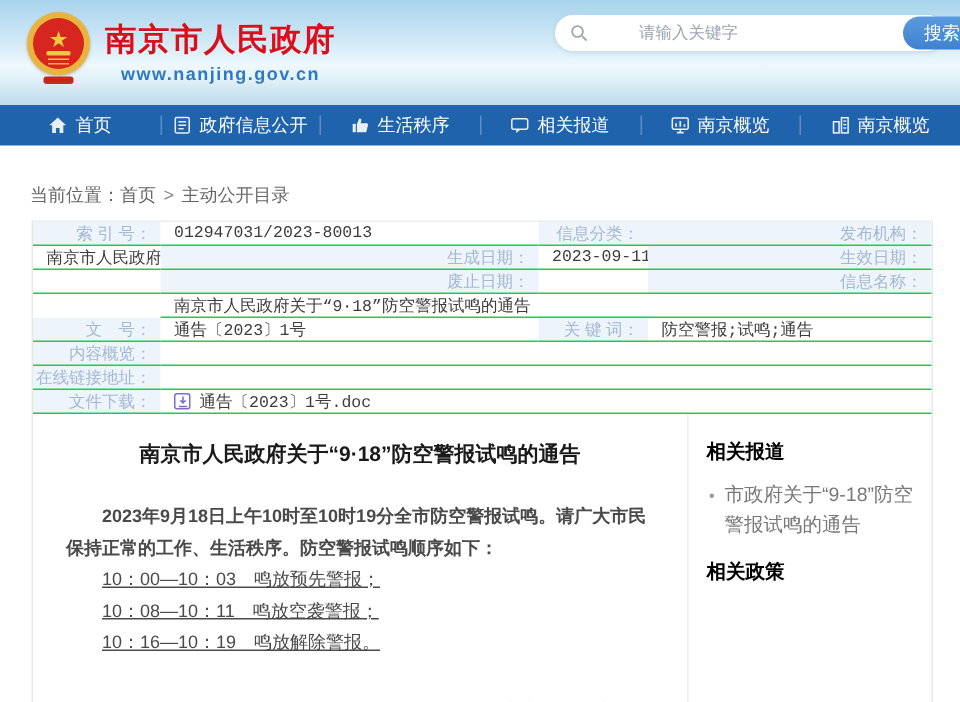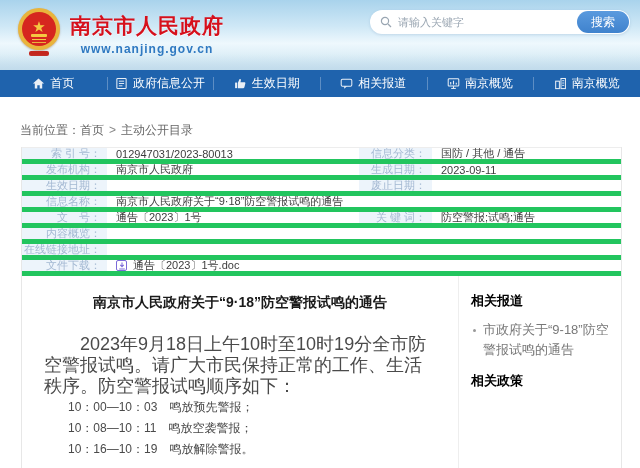--- a/index.html
+++ b/index.html
@@ -25,21 +25,21 @@
   .emblem .star{ color:#f5c842; font-size:15px; line-height:1; margin-top:-6px; }
   .emblem .gate{ position:absolute; left:15px; top:28px; width:16px; height:3px; background:#f5c842; border-radius:1px;
     box-shadow:0 4px 0 -1px #f5c842, 0 7px 0 -1px #e9b43c; }
   .emblem .ribbon{ position:absolute; left:13px; bottom:0; width:20px; height:5px; background:#c3261d; border-radius:2px; }
   .brand-text{ padding-top:6px; }
   .site-name{ color:#d6101c; font-size:21px; font-weight:bold; letter-spacing:1px;
     text-shadow:0 1px 0 rgba(255,255,255,.7); }
   .site-url{ color:#2f79c1; font-size:12px; font-weight:bold; letter-spacing:1px; text-align:center; margin-top:2px; }
 
   .search{ position:relative; margin-top:4px; width:260px; height:24px; background:#fff;
-    border-radius:12px; display:flex; align-items:center; box-shadow:0 1px 3px rgba(60,110,160,.18); }
+    border-radius:12px; display:flex; align-items:center; box-shadow:0 1px 3px rgba(60,110,160,.18);gap:28px; }
   .search .mag{ width:12px; height:12px; margin-left:10px; flex:0 0 auto; }
   .search input{ flex:1; border:none; outline:none; background:transparent; font-size:11px;
     color:#333; padding:0 6px; font-family:inherit; }
   .search input::placeholder{ color:#9aa6b2; }
   .search .btn{ flex:0 0 auto; width:52px; height:22px; margin-right:1px; border:none; cursor:pointer;
     background:linear-gradient(180deg,#5a9ade,#3f82cd); color:#fff; font-size:12px;
     border-radius:11px; font-family:inherit; }
 
   
   .nav{ height:27px; background:#1f63ad; display:flex; }
@@ -54,35 +54,35 @@
   .breadcrumb a{ color:#666; text-decoration:none; cursor:pointer; }
   .breadcrumb .sep{ margin:0 5px; color:#888; }
 
   
   .container{ margin:0 17px 0 21px; width:601px; border-left:1px solid #e7e7e7;
     border-right:1px solid #e7e7e7; min-height:340px; }
 
   
   .meta-grid{ display:grid; grid-template-columns:85px 252px 73px 1fr;
     grid-auto-rows:16px; border-top:1px solid #ededed; font-size:11px; }
-  .cell{ border-bottom:5px solid #22c55e; display:flex; align-items:center; overflow:hidden; white-space:nowrap; }
+  .cell{ border-bottom:1px solid #22c55e; display:flex; align-items:center; overflow:hidden; white-space:nowrap; }
   .lbl{ background:#edf4fb; color:#a3b8d2; justify-content:flex-end; padding-right:6px; }
-  .val{ color:#3d3d3d; padding-left:9px; }
+  .val{ color:#3d3d3d; padding-left:9px;font-family:Liberation Mono, monospace; }
   .span3{ grid-column:2 / 5; }
   .dl-ico{ width:11px; height:11px; border:1px solid #7b6ad8; border-radius:2px;
     display:inline-flex; align-items:center; justify-content:center; margin-right:6px; flex:0 0 auto; }
   .dl-ico svg{ width:8px; height:8px; }
   .dl-link{ color:#3d3d3d; text-decoration:none; cursor:pointer; }
 
   
   .content-cols{ display:flex; align-items:stretch; }
   .article{ width:437px; border-right:1px solid #eee; padding:18px 22px 10px 22px; min-height:208px; }
   .article-title{ text-align:center; font-size:14px; font-weight:bold; color:#1a1a1a; margin-bottom:22px; }
-  .article-para{ font-size:18px; color:#4a4a4a; line-height:21px; text-indent:2em; }
-  .article-line{ font-size:12px; color:#4a4a4a; line-height:21px; padding-left:2em; }
+  .article-para{ font-size:12px; color:#4a4a4a; line-height:21px; text-indent:2em;font-weight:bold; }
+  .article-line{ font-size:12px; color:#4a4a4a; line-height:21px; padding-left:2em;text-decoration:underline; }
   .signature{ margin-top:26px; text-align:right; padding-right:28px; font-size:12px;
     color:#4a4a4a; line-height:19px; }
   .sidebar{ flex:1; padding:16px 8px 10px 12px; }
   .sb-title{ color:#000000; font-size:13px; font-weight:bold; margin-bottom:10px; cursor:pointer; }
   .sb-list{ list-style:none; margin-bottom:12px; }
   .sb-item{ display:flex; font-size:13px; color:#787878; line-height:20px; margin-bottom:6px; cursor:pointer; }
   .sb-dot{ width:3px; height:3px; border-radius:50%; background:#999; margin:9px 7px 0 2px; flex:0 0 auto; }
 </style>
 </head>
 <body>
@@ -126,21 +126,21 @@
       <line x1="4.2" y1="7" x2="9.8" y2="7" stroke="#fff" stroke-width="1"></line>
       <line x1="4.2" y1="9.5" x2="8" y2="9.5" stroke="#fff" stroke-width="1"></line>
     </svg>
     <span>政府信息公开</span>
   </a>
   <a class="nav-item">
     <svg class="nav-ico" viewBox="0 0 14 14">
       <rect x="1.2" y="6" width="2.2" height="6" fill="#fff"></rect>
       <path d="M4.2 6.2 L6 2.2 c1-.2 1.7.5 1.4 1.5 L6.9 5.6 H11.2 c.7 0 1.2.6 1 1.3 l-1 4.2 c-.1.5-.6.9-1.1.9 H4.2 Z" fill="#fff"></path>
     </svg>
-    <span>生效日期</span>
+    <span>生活秩序</span>
   </a>
   <a class="nav-item">
     <svg class="nav-ico" viewBox="0 0 14 14">
       <rect x="1.3" y="2.3" width="11.4" height="7.6" rx="1.4" fill="none" stroke="#fff" stroke-width="1.1"></rect>
       <path d="M4.5 10 L4.5 12.6 L7.6 10 Z" fill="#fff"></path>
     </svg>
     <span>相关报道</span>
   </a>
   <a class="nav-item">
     <svg class="nav-ico" viewBox="0 0 14 14">
@@ -168,21 +168,20 @@
 <div class="breadcrumb">
   <span>当前位置：</span><a>首页</a><span class="sep">&gt;</span><span>主动公开目录</span>
 </div>
 
 <div class="container">
 
   <div class="meta-grid">
     <div class="cell lbl">索 引 号：</div>
     <div class="cell val">012947031/2023-80013</div>
     <div class="cell lbl">信息分类：</div>
-    <div class="cell val">国防 / 其他 / 通告</div>
 
     <div class="cell lbl">发布机构：</div>
     <div class="cell val">南京市人民政府</div>
     <div class="cell lbl">生成日期：</div>
     <div class="cell val">2023-09-11</div>
 
     <div class="cell lbl">生效日期：</div>
     <div class="cell val"></div>
     <div class="cell lbl">废止日期：</div>
     <div class="cell val"></div>

